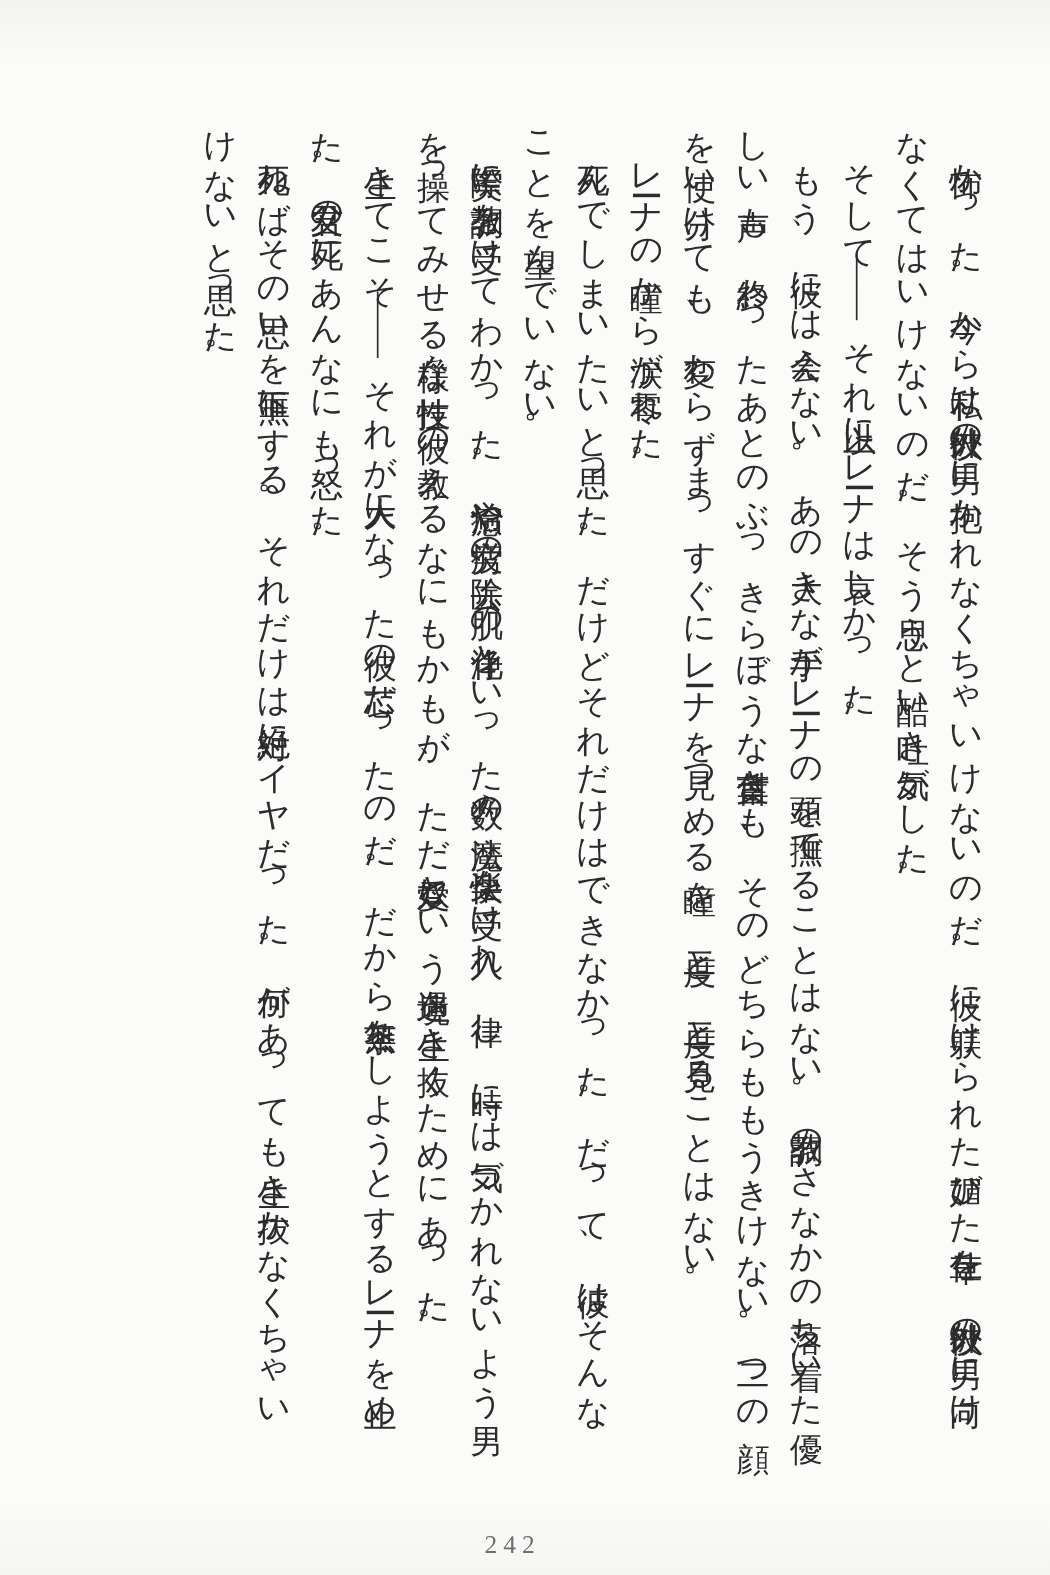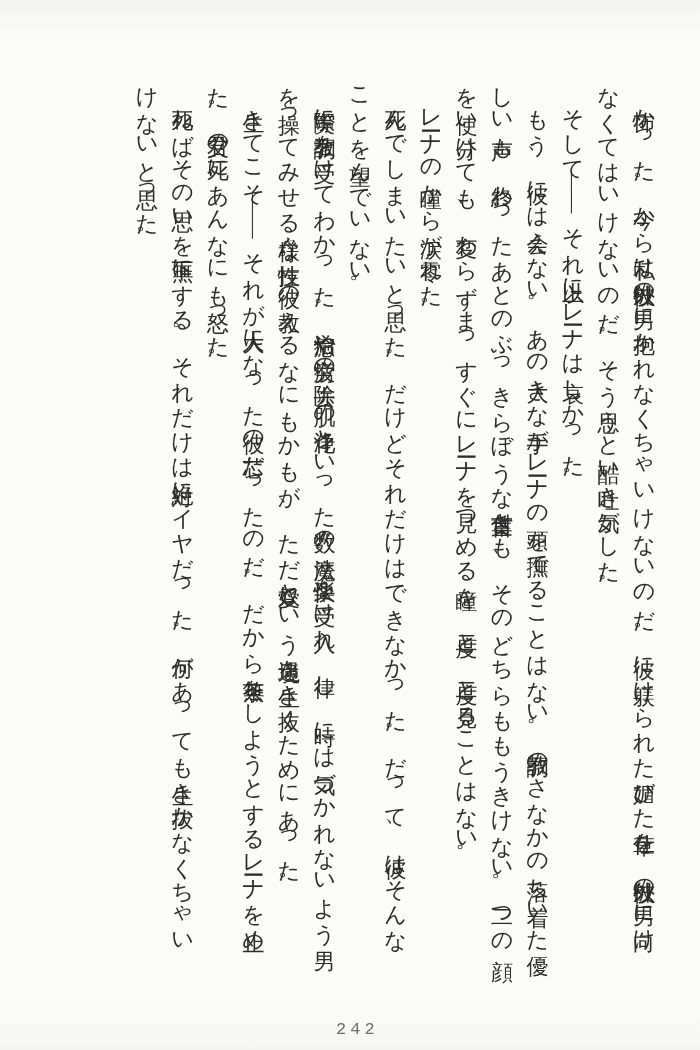--- a/index.html
+++ b/index.html
@@ -35,23 +35,23 @@
     color:var(--ink);
     text-align:start;
   }
   .text-block p{
     margin:0;
     padding:0;
     text-indent:1em;
   }
   .page-number{
     position:absolute;
-    left:336px;
+    left:323px;
     top:1020px;
-    font-family:Liberation Mono, monospace;
+    font-family:Liberation Serif, serif;
     font-size:17px;
     letter-spacing:4px;
     color:var(--pagenum);
   }
 </style>
 </head>
 <body>
 
 <div class="page">
   <div class="text-block">

